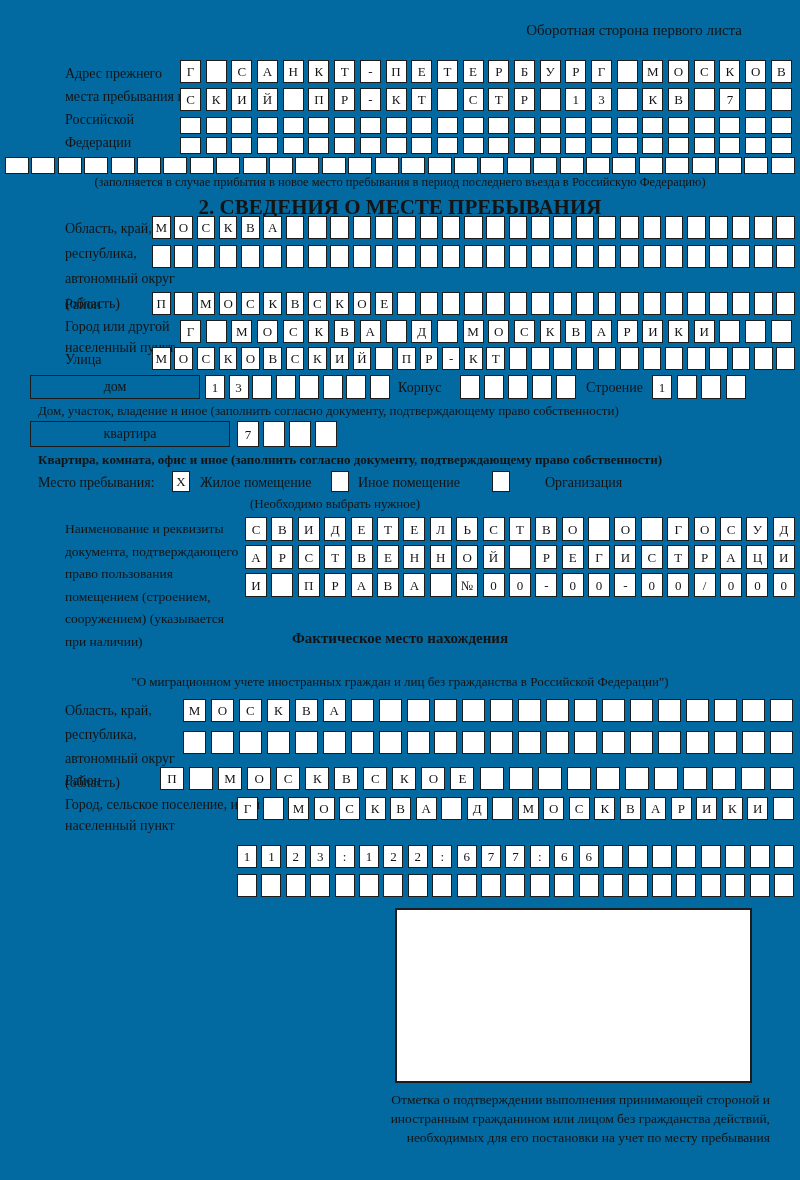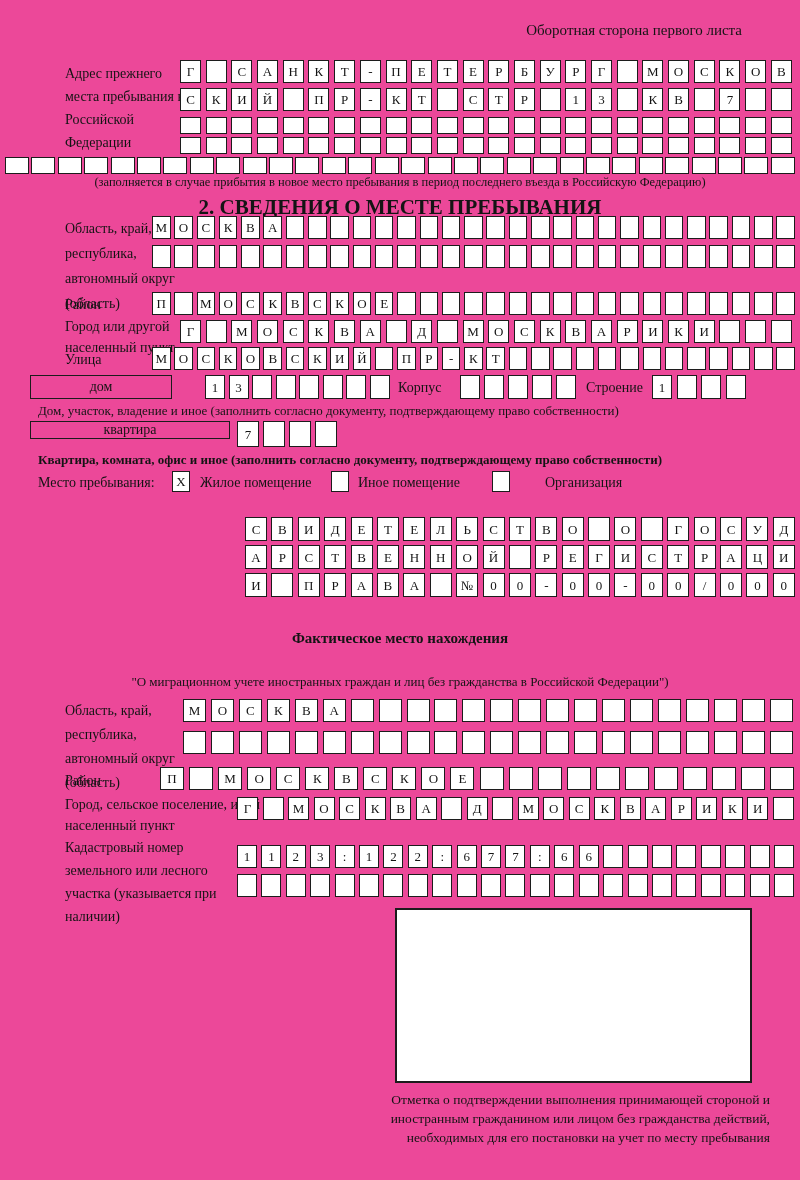--- a/index.html
+++ b/index.html
@@ -1,17 +1,17 @@
 <!DOCTYPE html>
 <html><head>
 <meta charset="utf-8">
 <style>
   html,body{margin:0;padding:0;background:#fff;}
   body{font-family:"Liberation Serif","DejaVu Serif",serif;color:#141414;}
-  #page{position:relative;width:800px;height:1180px;background:#ec4899;overflow:hidden;}
+  #page{position:relative;width:800px;height:1180px;background:#0369a1;overflow:hidden;}
   .abs{position:absolute;}
   .lbl{position:absolute;font-size:14px;line-height:23px;color:#141414;}
   .cap{position:absolute;font-size:12.5px;color:#141414;}
   .center{text-align:center;width:800px;left:0;}
   .bold{font-weight:bold;}
   .cells{position:absolute;display:flex;justify-content:space-between;}
   .cell{box-sizing:border-box;border:1.5px solid #1c1c1c;background:#fff;height:23px;
         display:flex;align-items:center;justify-content:center;font-size:13px;line-height:1;}
   .short .cell{height:17px;}
   .r24 .cell{width:21px;}
@@ -329,21 +329,21 @@
       <span class="cell"></span>
       <span class="cell"></span>
       <span class="cell"></span>
       <span class="cell"></span>
       <span class="cell"></span>
       <span class="cell"></span>
       <span class="cell"></span>
       <span class="cell"></span>
     </div>
 
-  <div class="wordbox" style="left:30px;top:375px;width:142px;">дом</div>
+  <div class="wordbox" style="left:30px;top:375px;width:170px;">дом</div>
   <div class="cells rsm" style="left:205px;top:375px;width:185px;">
       <span class="cell">1</span>
       <span class="cell">3</span>
       <span class="cell"></span>
       <span class="cell"></span>
       <span class="cell"></span>
       <span class="cell"></span>
       <span class="cell"></span>
       <span class="cell"></span>
     </div>
@@ -357,37 +357,39 @@
     </div>
   <div class="lbl" style="left:586px;top:376px;">Строение</div>
   <div class="cells rsm" style="left:652px;top:375px;width:94px;">
       <span class="cell">1</span>
       <span class="cell"></span>
       <span class="cell"></span>
       <span class="cell"></span>
     </div>
   <div class="cap" style="left:38px;top:403px;font-size:13px;">Дом, участок, владение и иное (заполнить согласно документу, подтверждающему право собственности)</div>
 
-  <div class="wordbox" style="left:30px;top:421px;width:200px;height:18px;">квартира</div>
+  <div class="wordbox" style="left:30px;top:421px;width:200px;height:26px;">квартира</div>
   <div class="cells rkv" style="left:237px;top:421px;width:100px;">
       <span class="cell">7</span>
       <span class="cell"></span>
       <span class="cell"></span>
       <span class="cell"></span>
     </div>
   <div class="cap" style="left:38px;top:452px;font-size:13px;font-weight:bold;">Квартира, комната, офис и иное (заполнить согласно документу, подтверждающему право собственности)</div>
 
   <div class="lbl" style="left:38px;top:471px;">Место пребывания:</div>
   <span class="chk" style="left:172px;top:471px;">X</span>
   <div class="lbl" style="left:200px;top:471px;">Жилое помещение</div>
   <span class="chk" style="left:331px;top:471px;"></span>
   <div class="lbl" style="left:358px;top:471px;">Иное помещение</div>
   <span class="chk" style="left:492px;top:471px;"></span>
   <div class="lbl" style="left:545px;top:471px;">Организация</div>
-
+  <div class="cap" style="left:160px;top:496px;width:350px;text-align:center;font-size:13px;">(Необходимо выбрать нужное)</div>
+
+  <div class="lbl" style="left:65px;top:518px;width:178px;line-height:22.5px;font-size:13.5px;">Наименование и реквизиты документа, подтверждающего право пользования помещением (строением, сооружением) (указывается при наличии)</div>
   <div class="cells r21" style="left:245px;top:517px;width:550px;">
       <span class="cell">С</span>
       <span class="cell">В</span>
       <span class="cell">И</span>
       <span class="cell">Д</span>
       <span class="cell">Е</span>
       <span class="cell">Т</span>
       <span class="cell">Е</span>
       <span class="cell">Л</span>
       <span class="cell">Ь</span>
@@ -549,21 +551,20 @@
       <span class="cell">К</span>
       <span class="cell">В</span>
       <span class="cell">А</span>
       <span class="cell">Р</span>
       <span class="cell">И</span>
       <span class="cell">К</span>
       <span class="cell">И</span>
       <span class="cell"></span>
     </div>
 
-  <div class="lbl" style="left:65px;top:836px;width:170px;line-height:23px;">Кадастровый номер земельного или лесного участка (указывается при наличии)</div>
   <div class="cells r23k" style="left:237px;top:845px;width:557px;">
       <span class="cell">1</span>
       <span class="cell">1</span>
       <span class="cell">2</span>
       <span class="cell">3</span>
       <span class="cell">:</span>
       <span class="cell">1</span>
       <span class="cell">2</span>
       <span class="cell">2</span>
       <span class="cell">:</span>

